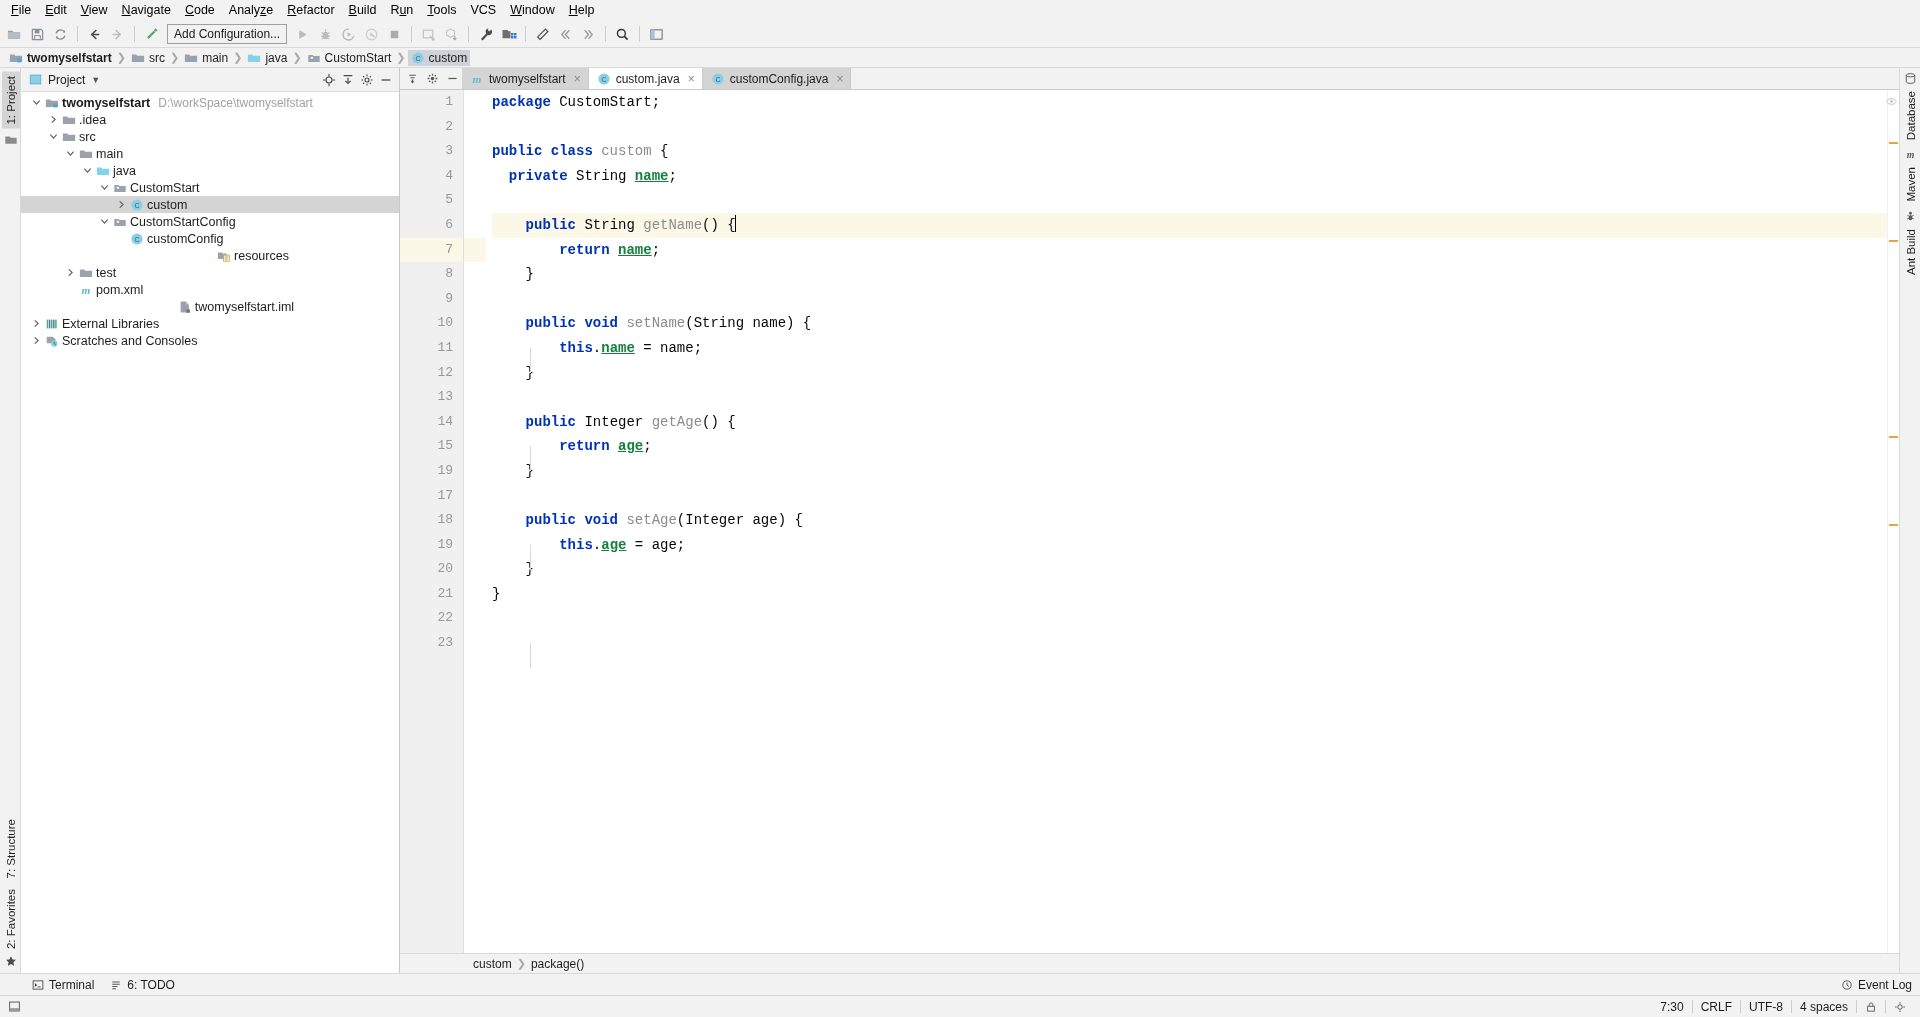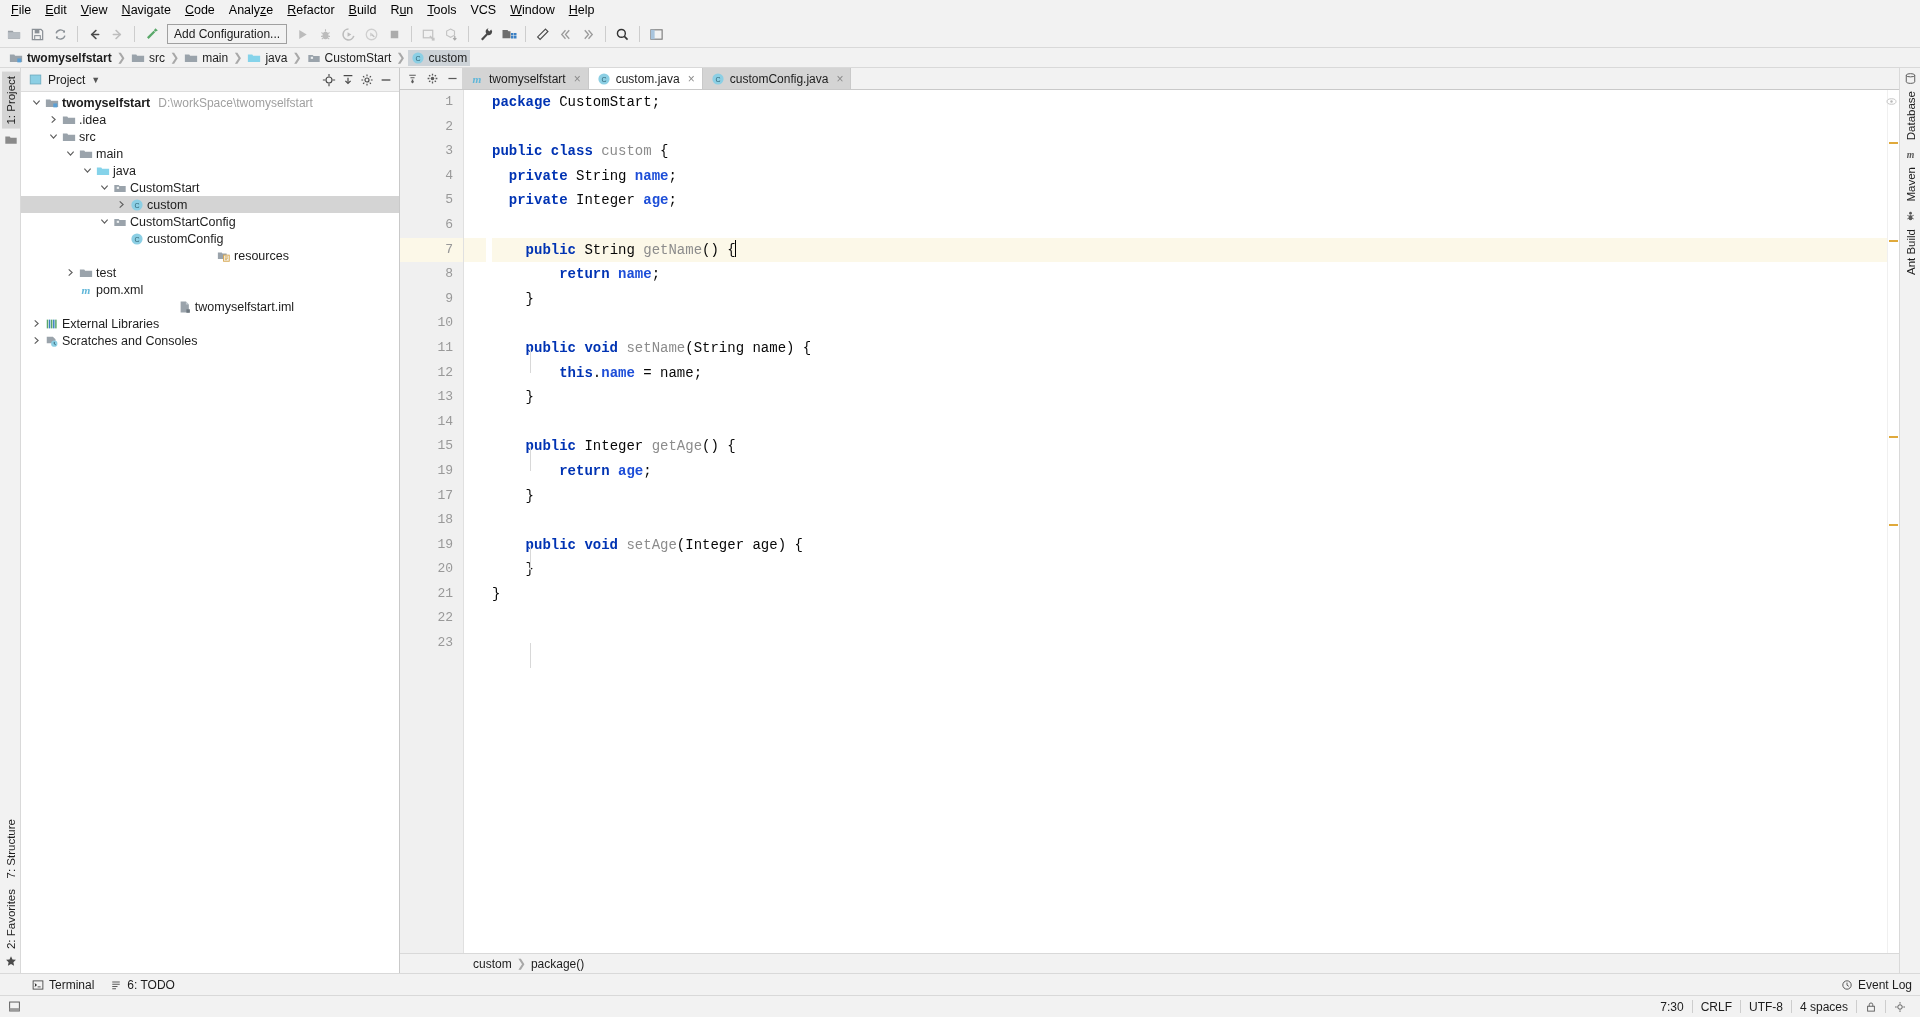--- a/index.html
+++ b/index.html
@@ -164,21 +164,21 @@
 
   .code {
     flex: 1 1 auto; position: relative; overflow: hidden;
     font-family: "Liberation Mono", monospace;
     font-size: 14px; background: #fff;
     padding-left: 6px;
   }
   .cline { height: 24.6px; line-height: 24.6px; white-space: pre; position: relative; }
   .cline.hl { background: #fcf8e8; }
   .kw { color: #0033b3; font-weight: bold; }
-  .fld { color: #1d4ed8; font-weight: bold; }
+  .fld { color: #15803d; font-weight: bold; text-decoration: underline; }
   .mth { color: #8c8c8c; }
   .pln { color: #080808; }
   .dim { color: #8c8c8c; }
   .caret {
     display: inline-block; width: 1px; height: 17px;
     background: #000; vertical-align: -3px; margin-left: -1px;
   }
   .indentguide {
     position: absolute; width: 1px; background: #d8d8d8;
   }
@@ -820,35 +820,35 @@
             <div class="fline"></div>
             <div class="fline"></div>
             <div class="fline"></div>
             <div class="fline"></div>
           </div>
         <div class="code" id="code">
             <div class="cline"><span class="kw">package </span><span class="pln">CustomStart;</span></div>
             <div class="cline">&nbsp;</div>
             <div class="cline"><span class="kw">public class </span><span class="dim">custom </span><span class="pln">{</span></div>
             <div class="cline"><span class="pln">  </span><span class="kw">private </span><span class="pln">String </span><span class="fld">name</span><span class="pln">;</span></div>
-            <div class="cline"><span class="pln">  </span><span class="kw">private </span><span class="pln">Integer </span><span class="fld">age</span><span class="pln">;</span></div>
             <div class="cline">&nbsp;</div>
             <div class="cline hl"><span class="pln">    </span><span class="kw">public </span><span class="pln">String </span><span class="mth">getName</span><span class="pln">() {</span><span class="caret"></span></div>
             <div class="cline"><span class="pln">        </span><span class="kw">return </span><span class="fld">name</span><span class="pln">;</span></div>
             <div class="cline"><span class="pln">    }</span></div>
             <div class="cline">&nbsp;</div>
             <div class="cline"><span class="pln">    </span><span class="kw">public void </span><span class="mth">setName</span><span class="pln">(String name) {</span></div>
             <div class="cline"><span class="pln">        </span><span class="kw">this</span><span class="pln">.</span><span class="fld">name</span><span class="pln"> = name;</span></div>
             <div class="cline"><span class="pln">    }</span></div>
             <div class="cline">&nbsp;</div>
             <div class="cline"><span class="pln">    </span><span class="kw">public </span><span class="pln">Integer </span><span class="mth">getAge</span><span class="pln">() {</span></div>
             <div class="cline"><span class="pln">        </span><span class="kw">return </span><span class="fld">age</span><span class="pln">;</span></div>
             <div class="cline"><span class="pln">    }</span></div>
             <div class="cline">&nbsp;</div>
             <div class="cline"><span class="pln">    </span><span class="kw">public void </span><span class="mth">setAge</span><span class="pln">(Integer age) {</span></div>
+            <div class="cline"><span class="pln">        </span><span class="kw">this</span><span class="pln">.</span><span class="fld">age</span><span class="pln"> = age;</span></div>
             <div class="cline"><span class="pln">    }</span></div>
             <div class="cline"><span class="pln">}</span></div>
             <div class="cline">&nbsp;</div>
             <div class="indentguide" style="left: 44px; top: 258px; height: 25px;"></div>
             <div class="indentguide" style="left: 44px; top: 356px; height: 25px;"></div>
             <div class="indentguide" style="left: 44px; top: 455px; height: 25px;"></div>
             <div class="indentguide" style="left: 44px; top: 553px; height: 25px;"></div>
           </div>
         <div class="markerbar" id="markerbar">
           <span class="eye">

